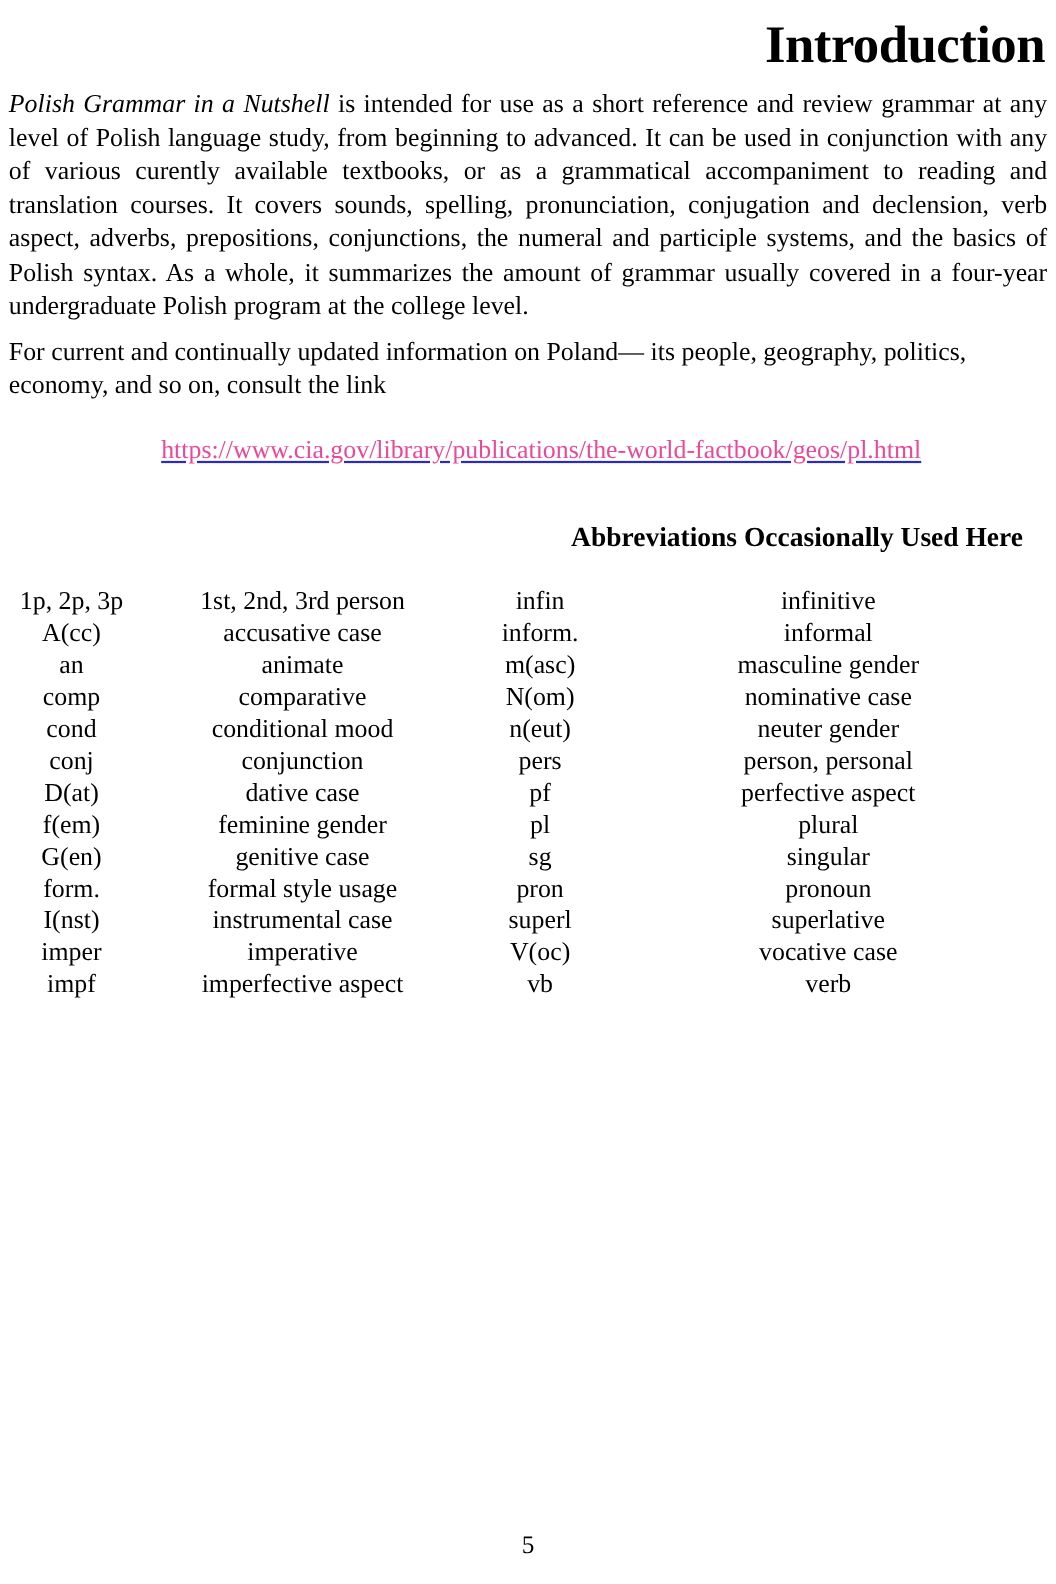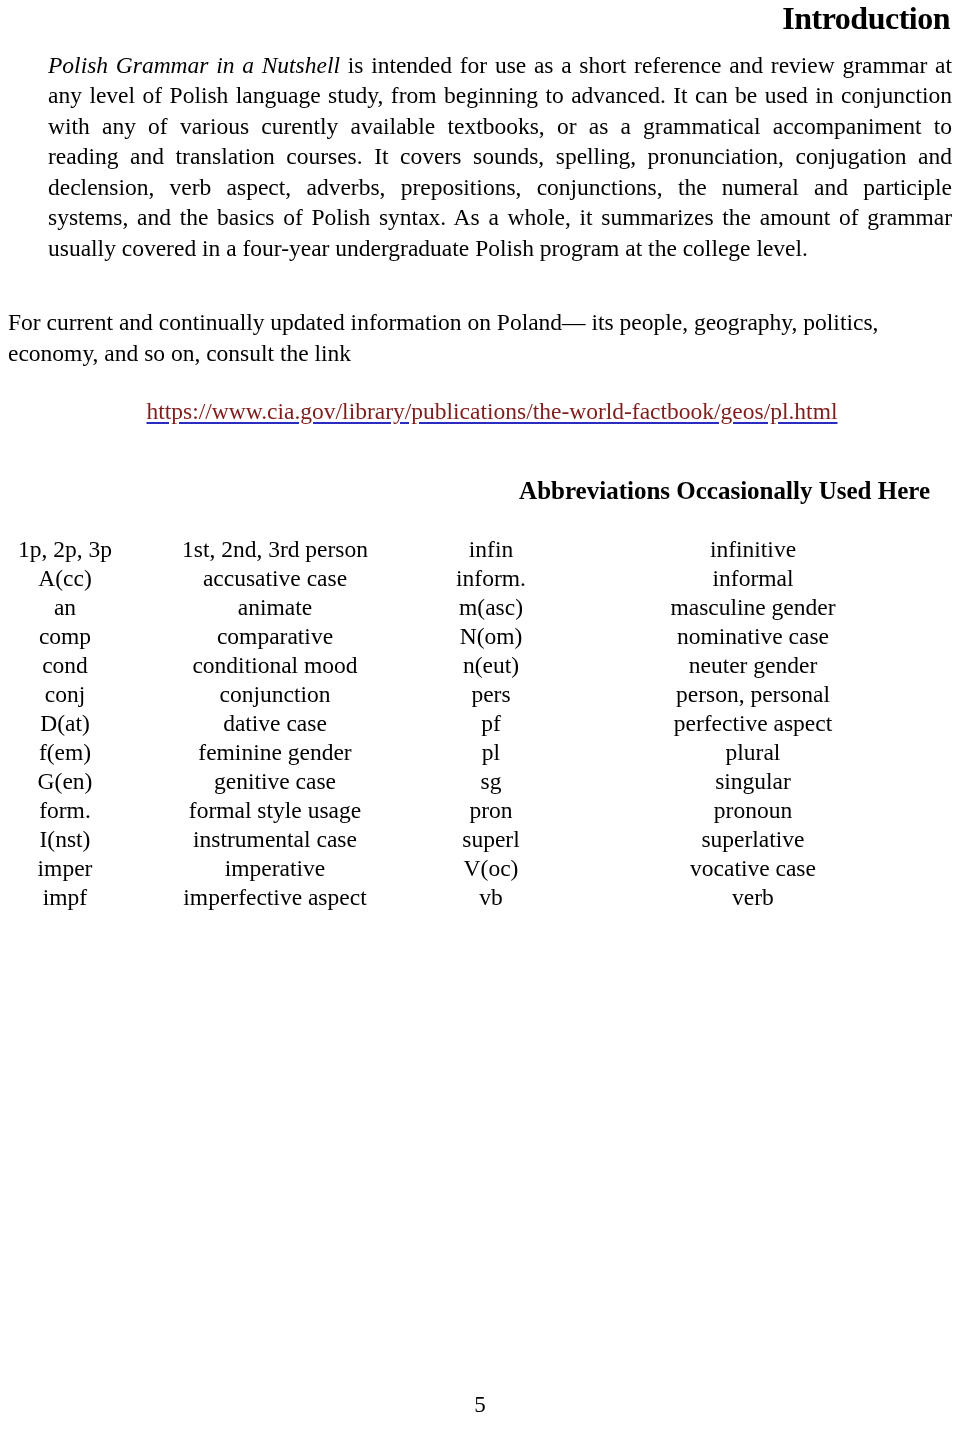--- a/index.html
+++ b/index.html
@@ -19,44 +19,43 @@
     position: relative;
     width: 960px;
     height: 1440px;
     box-sizing: border-box;
     padding: 0 8px;
   }
 
   
   .page-title {
     text-align: right;
-    font-size: 32px;
+    font-size: 48px;
     font-weight: bold;
     line-height: 1.05;
     letter-spacing: -0.5px;
     margin: 0;
-    padding-top: 2px;
+    padding-top: 16px;
     padding-right: 2px;
   }
 
   
   .body-para {
     font-size: 23.5px;
     line-height: 30.5px;
     margin: 0;
   }
   .para-justified {
     text-align: justify;
     text-justify: inter-word;
     margin-top: 14px;
-    margin-left: 40px;
   }
   .para-left {
     text-align: left;
-    margin-top: 44px;
+    margin-top: 11px;
   }
   .book-title {
     font-style: italic;
   }
 
   
   .link-row {
     margin-top: 30px;
     text-align: center;
     padding-left: 24px;
@@ -114,21 +113,21 @@
 
 <div class="page">
 
   <h1 class="page-title">Introduction</h1>
 
   <p class="body-para para-justified"><span class="book-title">Polish Grammar in a Nutshell</span><span> is intended for use as a short reference and review grammar at any level of Polish language study, from beginning to advanced. It can be used in conjunction with any of various curently available textbooks, or as a grammatical accompaniment to reading and translation courses.  It covers sounds, spelling, pronunciation, conjugation and declension, verb aspect, adverbs, prepositions, conjunctions, the numeral and participle systems, and the basics of Polish syntax. As a whole, it summarizes the amount of grammar usually covered in a four-year undergraduate Polish program at the college level.</span></p>
 
   <p class="body-para para-left">For current and continually updated information on Poland— its people, geography, politics, economy, and so on, consult  the link</p>
 
   <div class="link-row">
-    <span class="ext-link" style="color: #7f1d1d; text-decoration-color: rgb(43, 43, 192);">https://www.cia.gov/library/publications/the-world-factbook/geos/pl.html</span>
+    <span class="ext-link" style="color: #ec4899; text-decoration-color: rgb(43, 43, 192);">https://www.cia.gov/library/publications/the-world-factbook/geos/pl.html</span>
   </div>
 
   <div class="abbrev-heading">Abbreviations Occasionally Used Here</div>
 
   <table class="abbrev-table">
     <colgroup>
       <col class="col-abbr-l">
         <col class="col-mean-l">
         <col class="col-abbr-r">
         <col class="col-mean-r">

